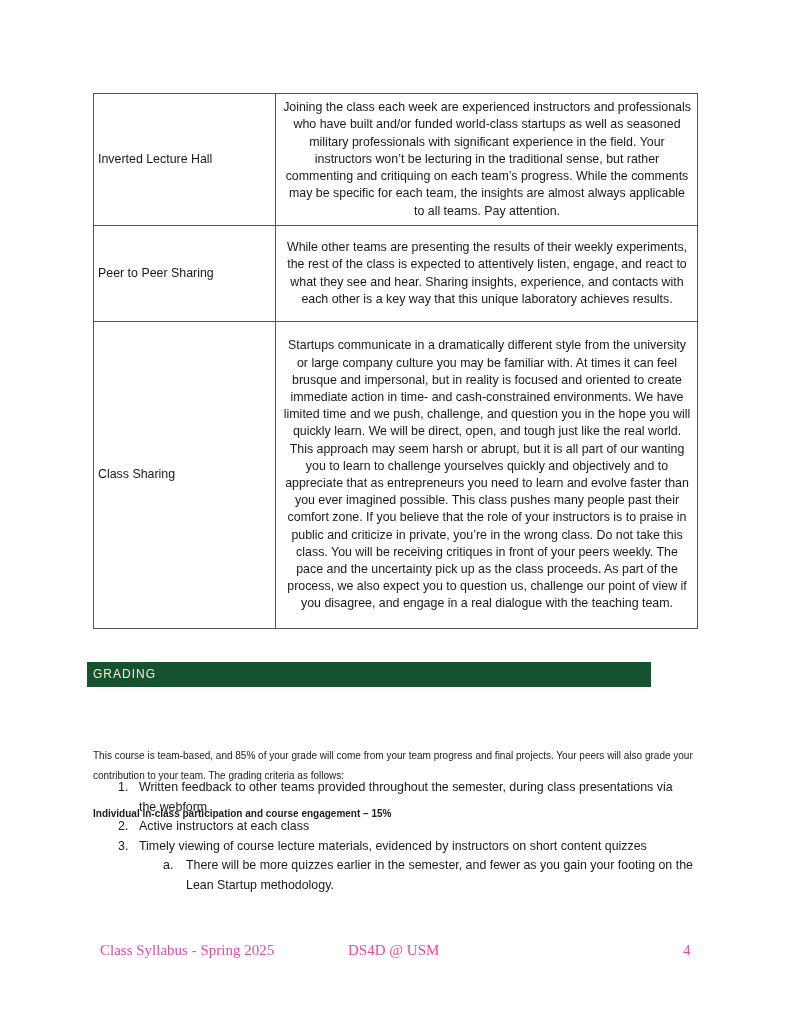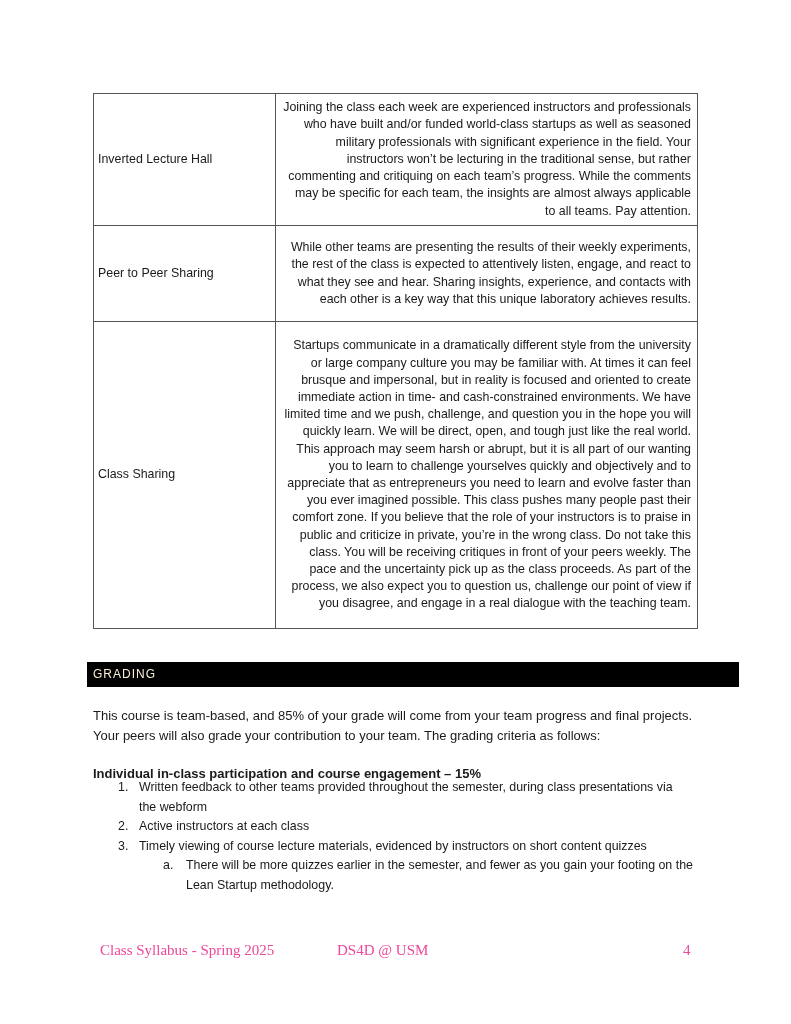--- a/index.html
+++ b/index.html
@@ -4,45 +4,45 @@
 <style>
   html, body { margin: 0; padding: 0; background: #ffffff; }
   body { width: 791px; height: 1024px; position: relative; overflow: hidden;
          font-family: "Liberation Sans", "DejaVu Sans", sans-serif; color: #1a1a1a; }
   .page { position: absolute; left: 0; top: 0; width: 791px; height: 1024px; }
 
   table.culture { position: absolute; left: 93px; top: 93px; width: 605px;
                   border-collapse: collapse; font-size: 12.4px; line-height: 17.2px; }
   table.culture td { border: 1px solid #555; vertical-align: middle; }
   table.culture td.label { width: 173px; padding: 0 4px; }
-  table.culture td.desc { padding: 5px 6px 5px 7px; text-align: right; }
+  table.culture td.desc { padding: 5px 6px 5px 7px; text-align: center; }
   table.culture tr.r1 td { height: 121px; }
   table.culture tr.r2 td { height: 85px; }
   table.culture tr.r3 td { height: 296px; }
 
-  .section-bar { position: absolute; left: 87px; top: 662px; width: 652px; height: 25px;
-                 background: #000000; color: #fbeed6; font-size: 12px; letter-spacing: 1px;
+  .section-bar { position: absolute; left: 87px; top: 662px; width: 564px; height: 25px;
+                 background: #14532d; color: #fbeed6; font-size: 12px; letter-spacing: 1px;
                  line-height: 25px; padding-left: 6px; box-sizing: border-box; }
 
-  .body-text { position: absolute; left: 93px; width: 612px; font-size: 13px; line-height: 19.5px; }
+  .body-text { position: absolute; left: 93px; width: 612px; font-size: 10px; line-height: 19.5px; margin-top: 40px; }
   .intro { top: 706px; }
   .subhead { top: 764px; font-weight: bold; }
 
   ol.criteria { position: absolute; left: 93px; top: 778px; width: 600px; margin: 0; padding: 0;
                 list-style: none; font-size: 12.4px; line-height: 19.5px; }
   ol.criteria li { position: relative; padding-left: 46px; }
   ol.criteria li .num { position: absolute; left: 25px; top: 0; }
   ol.criteria ol.sub { list-style: none; margin: 0; padding: 0; }
   ol.criteria ol.sub li { padding-left: 47px; }
   ol.criteria ol.sub li .num { left: 24px; }
 
   .footer { position: absolute; top: 942px; font-family: "Liberation Serif", "DejaVu Serif", serif;
             font-size: 15px; color: #ec4899; }
   .footer.left { left: 100px; }
-  .footer.mid { left: 337px; }
+  .footer.mid { left: 348px; }
   .footer.right { left: 683px; }
 </style>
 </head>
 <body>
 
 <div class="page">
 
   <table class="culture">
     <tbody>
         <tr class="r1">

